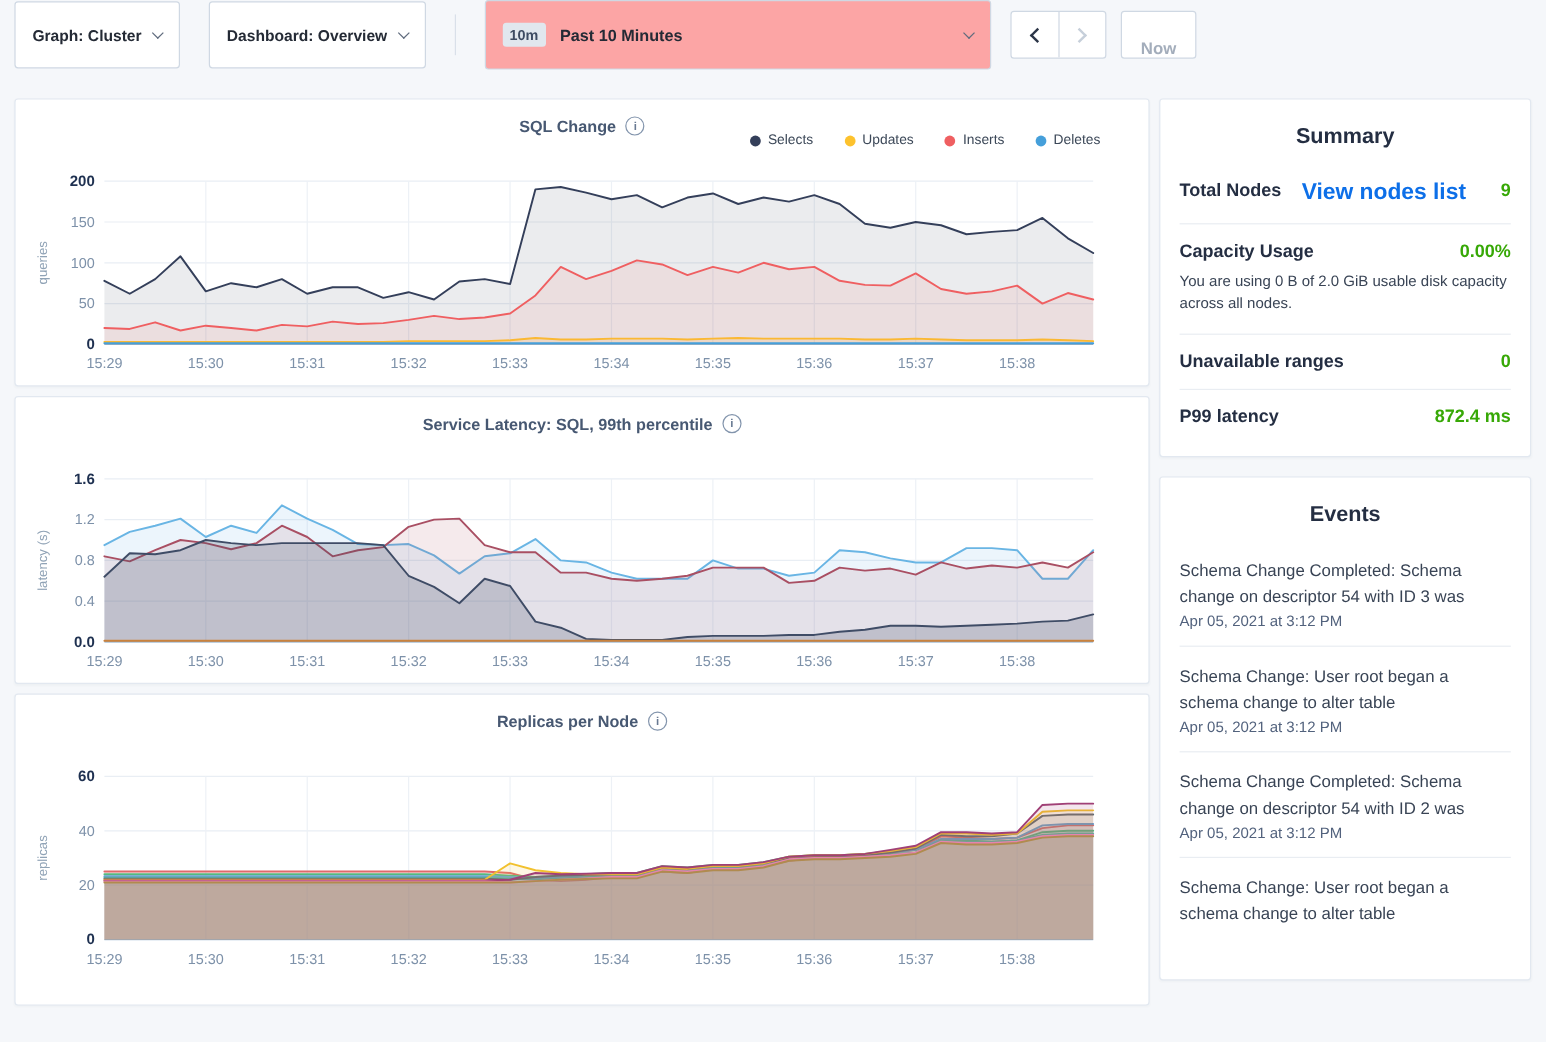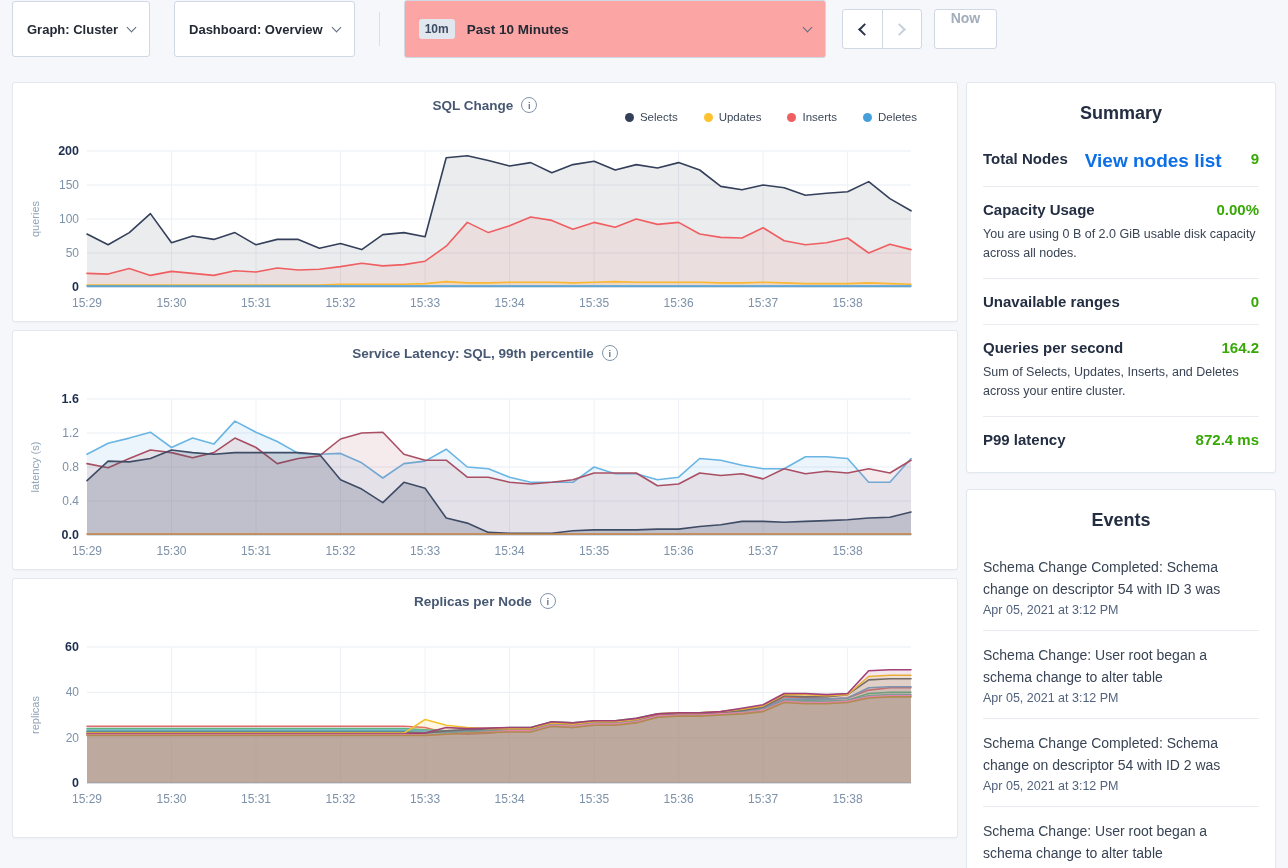--- a/index.html
+++ b/index.html
@@ -44,21 +44,21 @@
   .arrow-btn {
     width:39px; display:flex; align-items:center; justify-content:center; cursor:pointer;
   }
   .arrow-btn + .arrow-btn { border-left:1px solid #cfd8e3; }
   .arr { width:9px; height:9px; display:inline-block; }
   .arr.left  { border-left:2.4px solid #2b3547; border-bottom:2.4px solid #2b3547; transform:rotate(45deg); margin-left:4px;}
   .arr.right { border-right:2.4px solid #c6cfda; border-top:2.4px solid #c6cfda; transform:rotate(45deg); margin-right:4px;}
   .now-btn {
     height:40px; margin-left:12px; padding:0 16px; background:#fff;
     border:1px solid #cfd8e3; border-radius:3px;
-    font-size:14px; font-weight:700; color:#a3adbb; display:flex; align-items:flex-start;
+    font-size:14px; font-weight:700; color:#a3adbb; display:flex; align-items:flex-end;
   }
   
   .content { display:flex; gap:8px; align-items:flex-start; }
   .charts-col { width:946px; display:flex; flex-direction:column; gap:8px; }
   .sidebar { width:310px; display:flex; flex-direction:column; gap:16px; }
   .card {
     background:#fff; border:1px solid #e2e8f0; border-radius:3px;
     box-shadow:0 1px 2px rgba(40,50,70,.03);
   }
   .chart-card { height:240px; position:relative; }
@@ -332,27 +332,20 @@
           <div class="summary-desc">You are using 0 B of 2.0 GiB usable disk capacity across all nodes.</div>
         </div>
 
         <div class="summary-row">
           <div class="summary-line">
             <span class="summary-label">Unavailable ranges</span>
             <span class="summary-value">0</span>
           </div>
         </div>
 
-        <div class="summary-row">
-          <div class="summary-line">
-            <span class="summary-label">Queries per second</span>
-            <span class="summary-value">164.2</span>
-          </div>
-          <div class="summary-desc">Sum of Selects, Updates, Inserts, and Deletes across your entire cluster.</div>
-        </div>
 
         <div class="summary-row">
           <div class="summary-line">
             <span class="summary-label">P99 latency</span>
             <span class="summary-value">872.4 ms</span>
           </div>
         </div>
       </div>
 
       <div class="card events-card">

